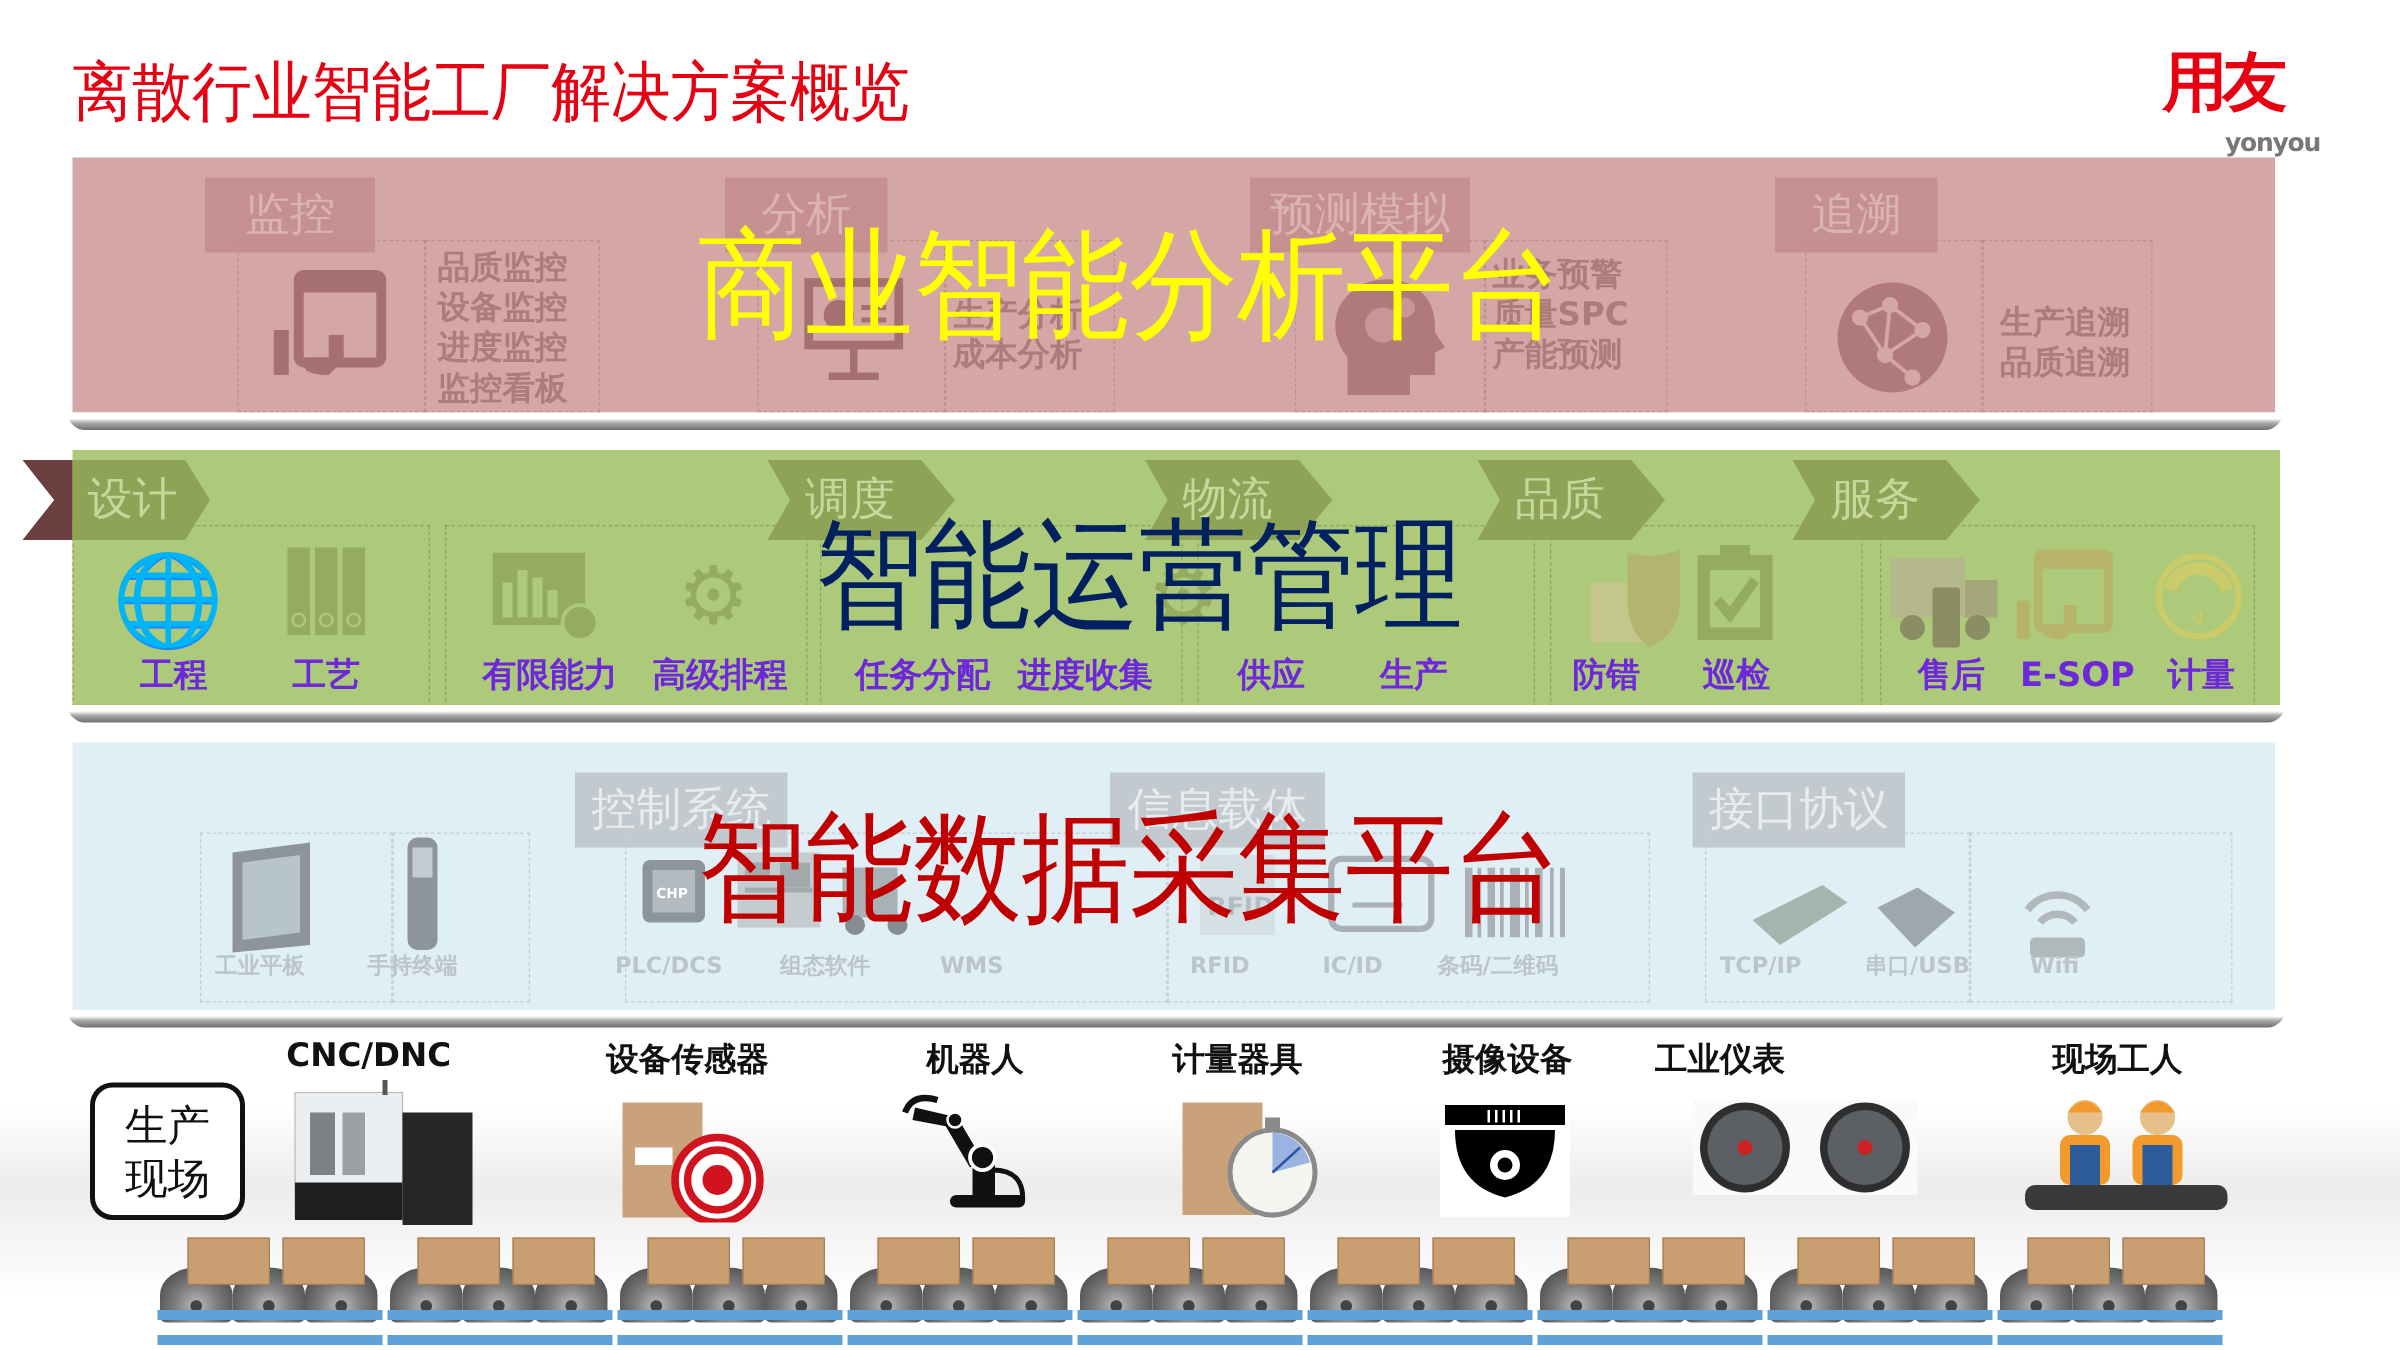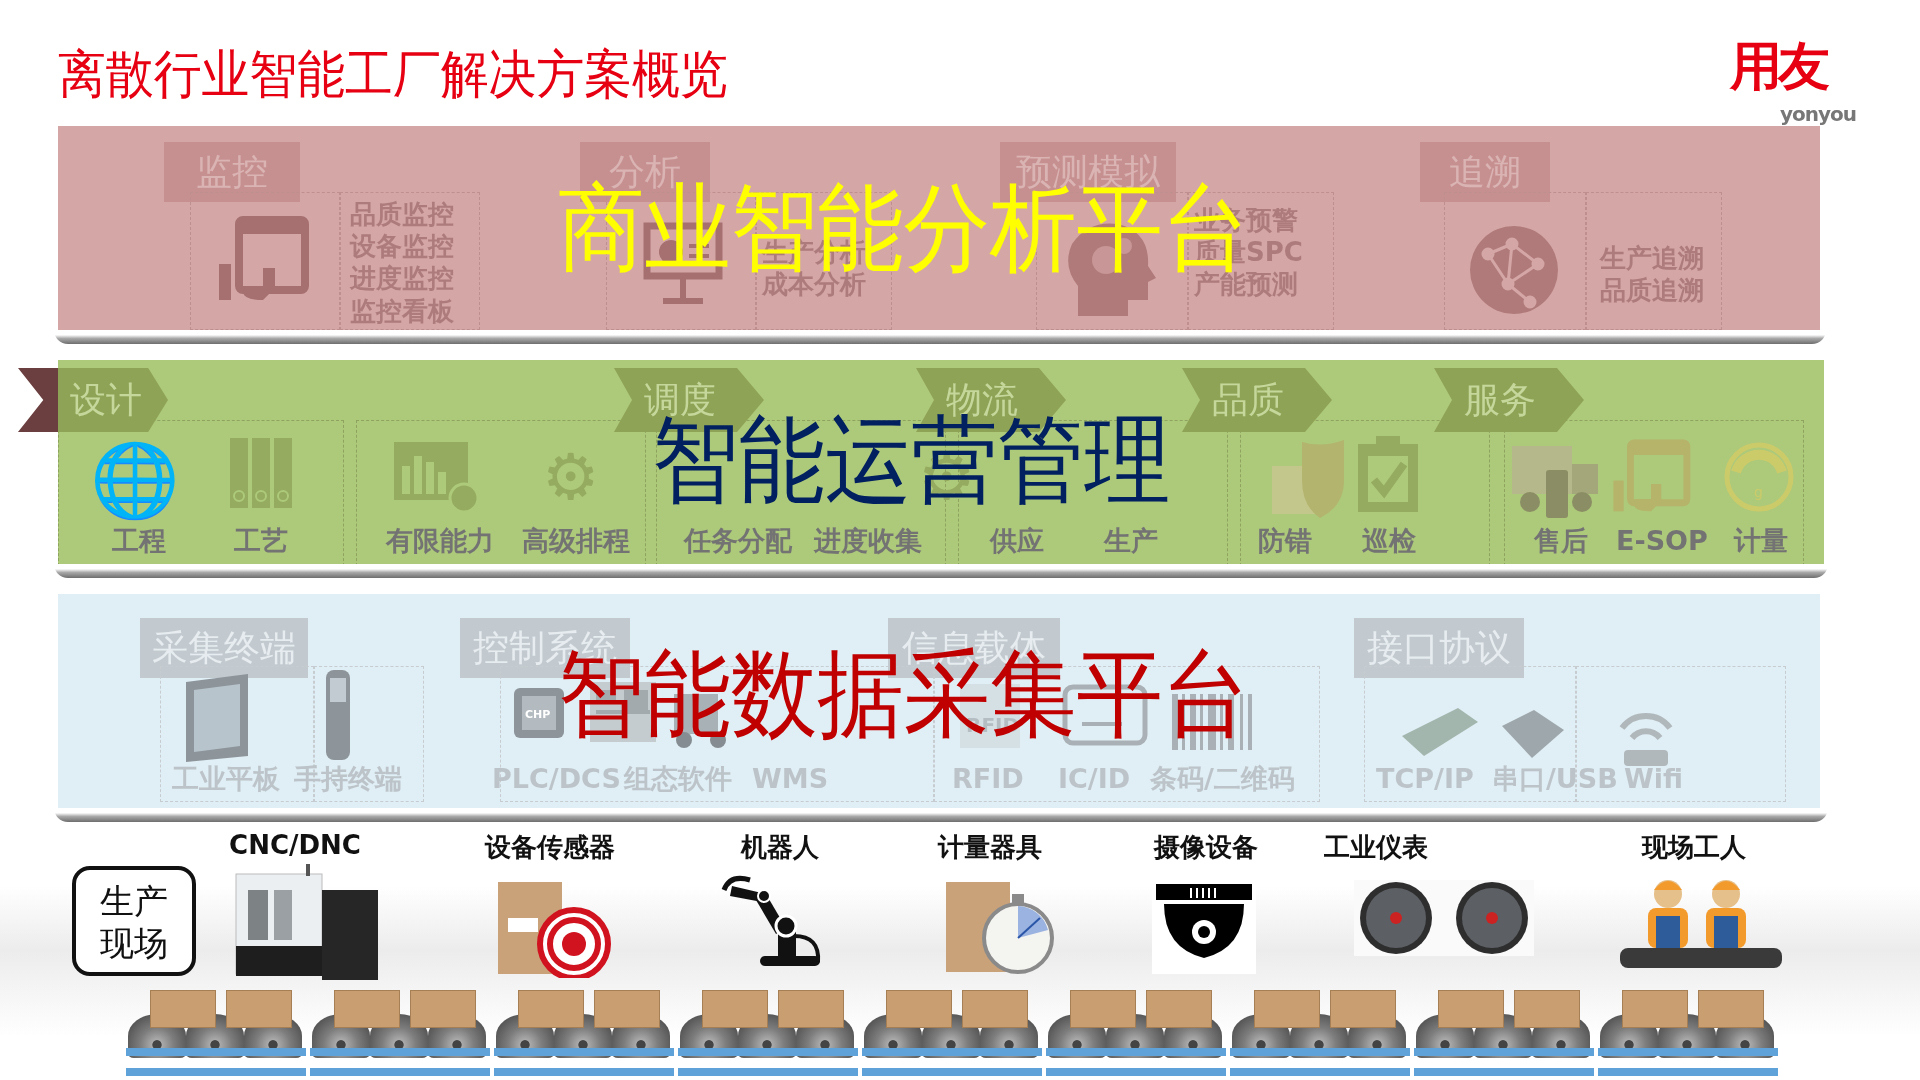--- a/index.html
+++ b/index.html
@@ -45,39 +45,39 @@
   .l1 .layer-bg { background:#d5a6a6; }
   .l1 .cat-tab { background:#c79090; color:#dab3b3; }
   .l1 .dash-box { border-color:#bf8f8f; }
   .l1 .item-text { color:#ad7b7b; }
   .l1 .icon-glyph { color:#b07a7a; }
 
   
   .l2 { left:58px; top:360px; width:1766px; height:204px; }
   .l2 .layer-bg { background:#adc97a; }
   .l2 .dash-box { border-color:#8ea35e; }
-  .l2 .item-text { color:#737373; font-size:27px; }
+  .l2 .item-text { color:#6d28d9; font-size:27px; }
   .l2 .icon-glyph { color:#98ad62; }
   .chevron {
     position:absolute; height:64px; background:#8fa356; color:#c5d79a;
     font-size:36px; line-height:64px; padding-left:12px; box-sizing:border-box;
     clip-path: polygon(0 0, 82% 0, 100% 50%, 82% 100%, 0 100%, 12% 50%);
   }
   .ribbon {
     position:absolute; left:18px; top:368px; width:46px; height:64px; background:#6b3f3f;
     clip-path: polygon(0 0, 100% 0, 100% 100%, 0 100%, 55% 50%);
     box-shadow: 0 4px 6px rgba(0,0,0,0.4);
   }
 
   
   .l3 { left:58px; top:594px; width:1762px; height:214px; }
   .l3 .layer-bg { background:#e0eff5; }
   .l3 .cat-tab { background:#c2cad0; color:#e6ecef; }
   .l3 .dash-box { border-color:#c6ccd0; }
-  .l3 .item-text { color:#bcc4c9; font-size:27px; }
+  .l3 .item-text { color:#bcc4c9; font-size:18px; }
   .l3 .icon-glyph { color:#a6aeb3; }
 
   
   .field-label-box {
     position:absolute; left:72px; top:866px; width:124px; height:110px;
     border:4px solid #111; border-radius:18px; box-sizing:border-box; background:#fff;
     font-size:34px; text-align:center; line-height:42px; padding-top:10px; color:#111;
   }
   .device-label { position:absolute; font-size:26px; font-weight:bold; color:#111; text-align:center; white-space:nowrap; }
   .device-img { position:absolute; }
@@ -283,21 +283,20 @@
   <div class="item-text" style="left:1558px;top:164px;">E-SOP</div>
   <div class="item-text" style="left:1676px;top:164px;">计量</div>
 
   <div class="big-overlay" style="left:594px;top:52px;color:#002060;">智能运营管理</div>
 </div>
 <div class="shelf" style="left:54px;top:564px;width:1774px;"></div>
 
 <div class="layer l3">
   <div class="layer-bg"></div>
 
-  <div class="cat-tab" style="left:82px;top:24px;width:168px;">采集终端</div>
   <div class="cat-tab" style="left:402px;top:24px;width:170px;">控制系统</div>
   <div class="cat-tab" style="left:830px;top:24px;width:172px;">信息载体</div>
   <div class="cat-tab" style="left:1296px;top:24px;width:170px;">接口协议</div>
 
   <div class="dash-box" style="left:102px;top:72px;width:154px;height:136px;"></div>
   <div class="dash-box" style="left:256px;top:72px;width:110px;height:136px;"></div>
   <div class="dash-box" style="left:442px;top:72px;width:434px;height:136px;"></div>
   <div class="dash-box" style="left:876px;top:72px;width:386px;height:136px;"></div>
   <div class="dash-box" style="left:1306px;top:72px;width:212px;height:136px;"></div>
   <div class="dash-box" style="left:1518px;top:72px;width:210px;height:136px;"></div>

